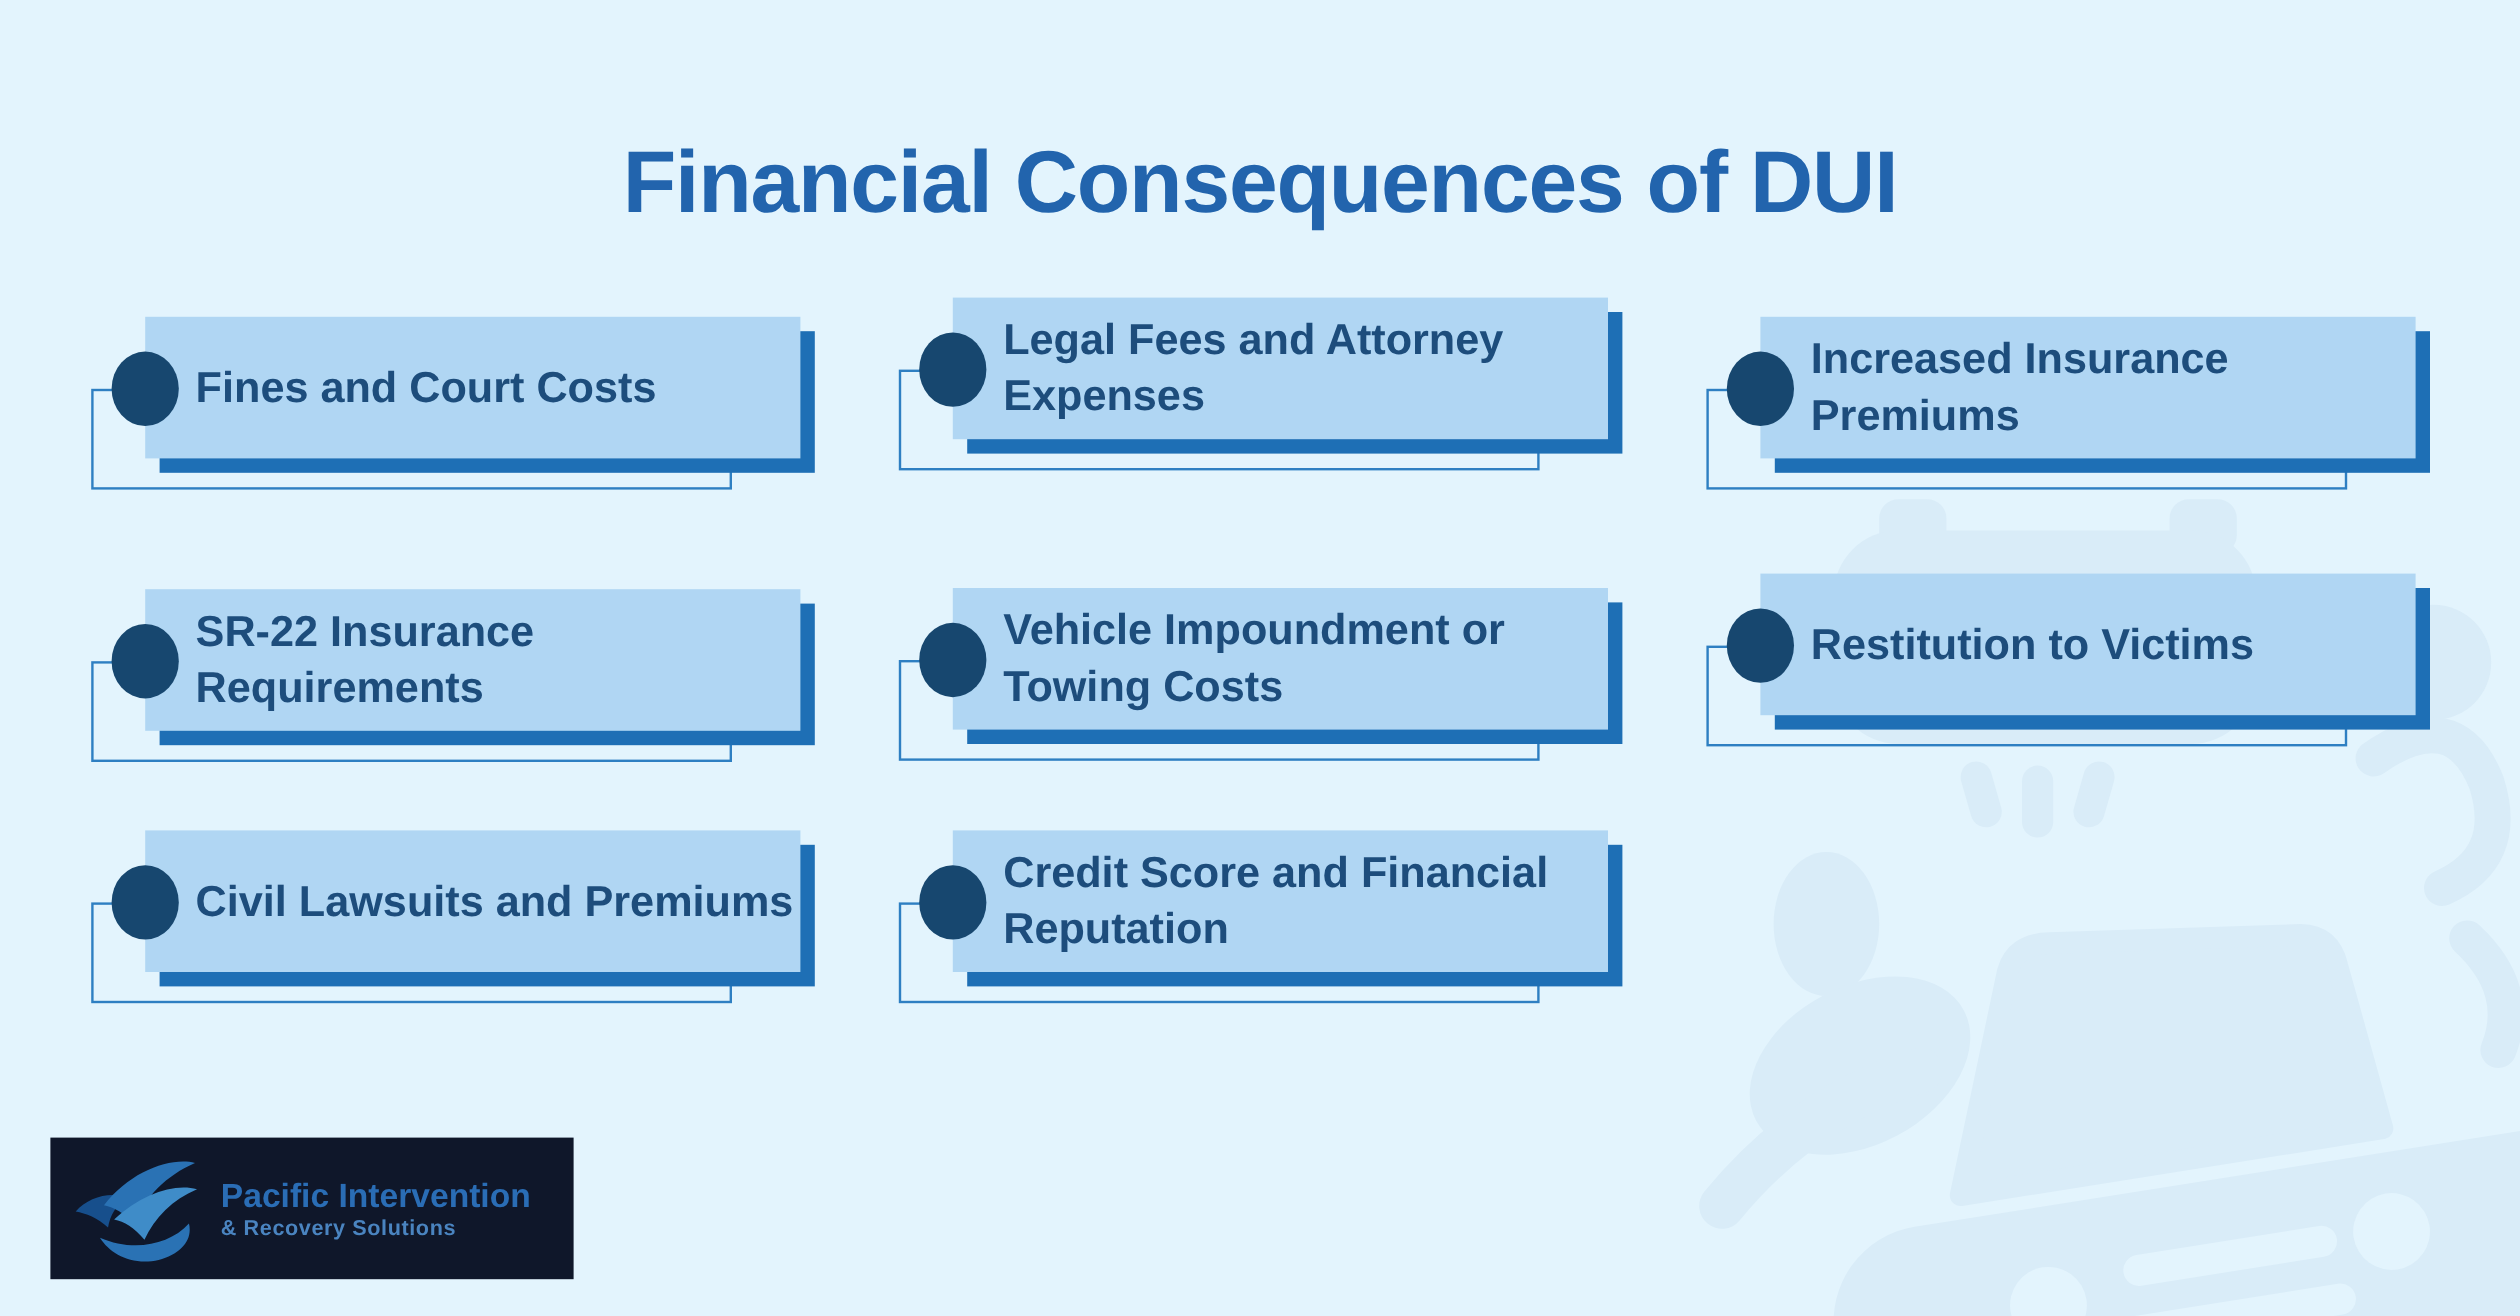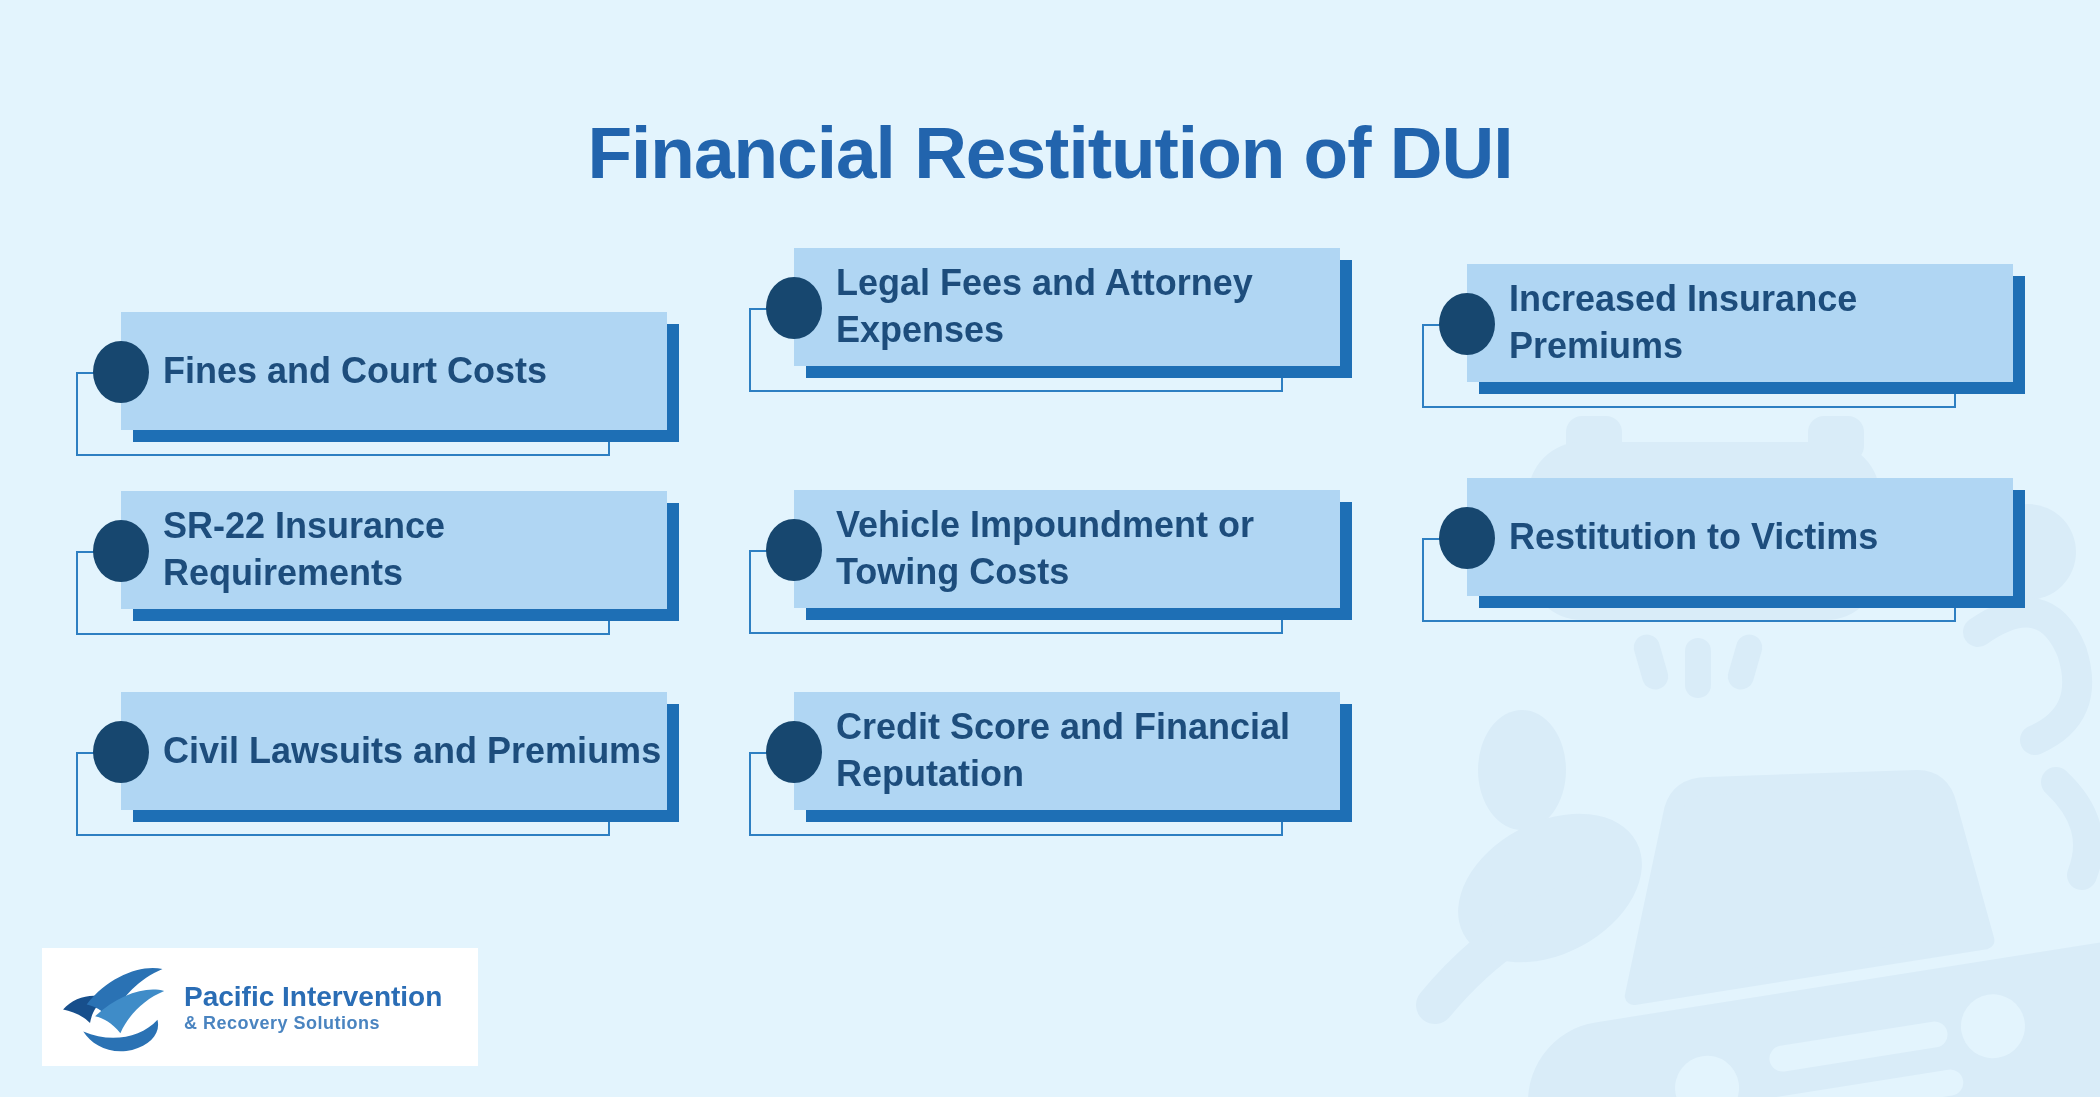--- a/index.html
+++ b/index.html
@@ -67,21 +67,21 @@
     border-radius: 50%;
     background: #17476f;
     z-index: 4;
   }
 
   
   .logo-card {
     position: absolute;
     left: 42px; top: 948px;
     width: 436px; height: 118px;
-    background: #ffffff;
+    background: #0f172a;
     display: flex;
     align-items: center;
     box-sizing: border-box;
     padding-left: 16px;
     z-index: 5;
   }
   .logo-mark { width: 118px; height: 96px; flex: 0 0 auto; }
   .logo-text { margin-left: 8px; }
   .logo-line1 {
     font-size: 28px;
@@ -131,25 +131,25 @@
       <path d="M262 580 L330 402 Q340 380 368 384 L576 410 Q600 414 602 440 L618 580 Z" stroke="#d9ecf8" stroke-width="18" stroke-linejoin="round"></path>
       <rect x="140" y="600" width="900" height="500" rx="80"></rect>
       <circle cx="320" cy="682" r="32" fill="#e3f4fd"></circle>
       <circle cx="612" cy="666" r="32" fill="#e3f4fd"></circle>
       <rect x="386" y="652" width="180" height="26" rx="13" fill="#e3f4fd"></rect>
       <rect x="374" y="702" width="200" height="26" rx="13" fill="#e3f4fd"></rect>
     </g>
   </g>
 </svg>
 
-<h1 class="title">Financial Restitution of DUI</h1>
+<h1 class="title">Financial Consequences of DUI</h1>
 
 <div>
 
-  <div class="card" style="left:121px; top:264px;margin-top:48px;">
+  <div class="card" style="left:121px; top:264px;">
     <div class="card-outline"></div>
     <div class="card-shadow"></div>
     <div class="card-box">
       <span class="card-text">Fines and Court Costs</span>
     </div>
     <div class="card-bullet"></div>
   </div>
 
   <div class="card" style="left:794px; top:248px;">
     <div class="card-outline"></div>

